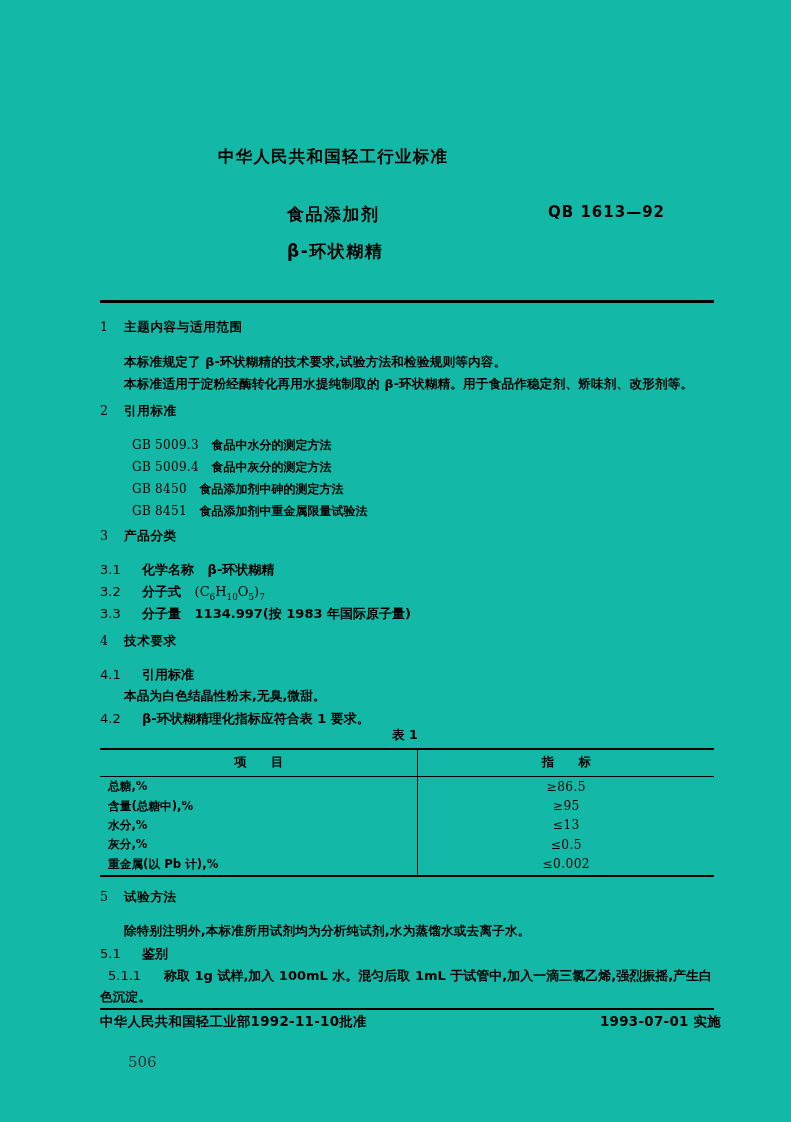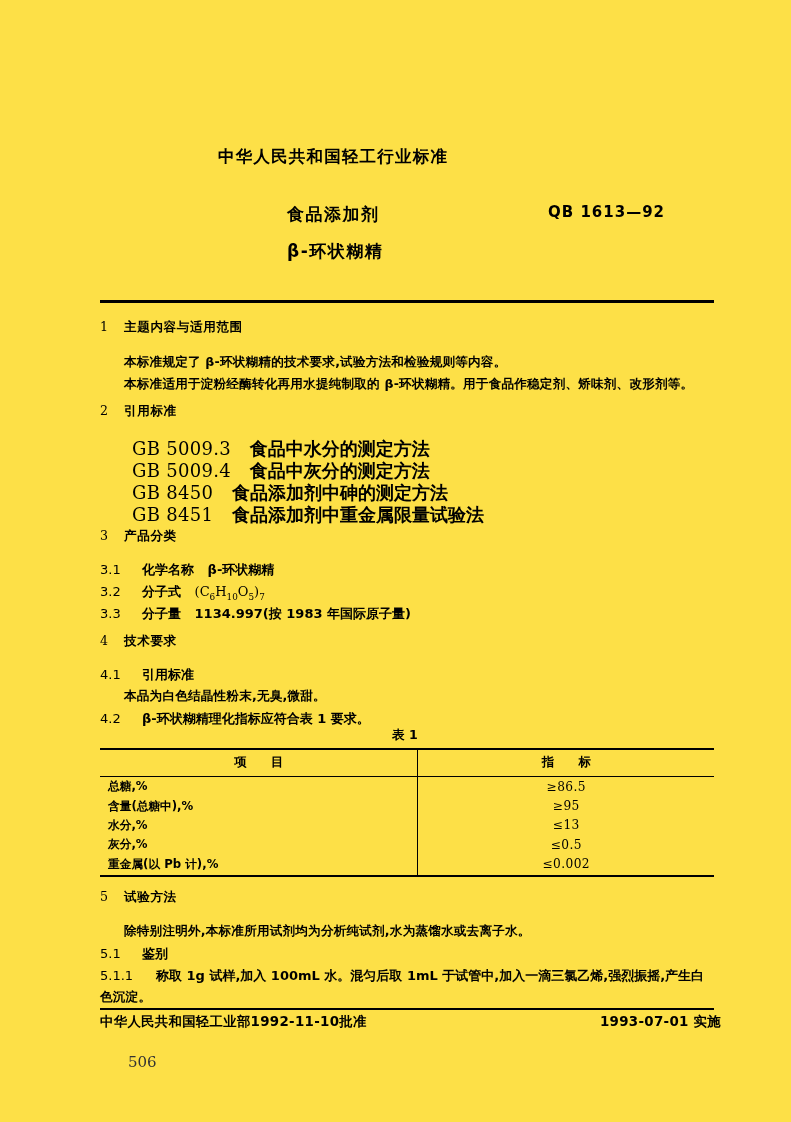--- a/index.html
+++ b/index.html
@@ -14,21 +14,21 @@
     font-family: "DejaVu Sans", "Liberation Sans", sans-serif;
     color: #000000;
     overflow: hidden;
   }
 
   .page {
     position: absolute;
     left: 0; top: 0;
     width: 791px;
     height: 1122px;
-    background: #fde047;
+    background: #14b8a6;
   }
 
   
   .doc-title-main {
     position: absolute;
     left: 218px;
     top: 146px;
     font-size: 16.5px;
     font-weight: bold;
     letter-spacing: 1.2px;
@@ -85,21 +85,21 @@
   }
   .para {
     position: absolute;
     font-size: 12.6px;
     letter-spacing: 0.2px;
     font-weight: bold;
     white-space: nowrap;
   }
   .ref-item {
     position: absolute;
-    font-size: 18px;
+    font-size: 12px;
     white-space: nowrap;
     font-weight: bold;
   }
   .ref-code {
     font-family: "DejaVu Serif", "Liberation Serif", serif;
     font-weight: normal;
     letter-spacing: 0.3px;
   }
   .subsec {
     position: absolute;
@@ -299,21 +299,21 @@
   </div>
 
   <div class="sec-h" style="left:100px; top:889px;">
     <span class="sec-num mono-num">5</span><span>试验方法</span>
   </div>
   <div class="para" style="left:124px; top:923px;">除特别注明外,本标准所用试剂均为分析纯试剂,水为蒸馏水或去离子水。</div>
   <div class="subsec" style="left:100px; top:945px;">
     <span class="lbl mono-num">5.1</span><span>鉴别</span>
   </div>
   <div class="subsec" style="left:100px; top:967px;">
-    <span class="lbl mono-num" style="width:56px;">5.1.1</span><span>称取 1g 试样,加入 100mL 水。混匀后取 1mL 于试管中,加入一滴三氯乙烯,强烈振摇,产生白</span>
+    <span class="lbl mono-num" style="width:56px;margin-left:8px;">5.1.1</span><span>称取 1g 试样,加入 100mL 水。混匀后取 1mL 于试管中,加入一滴三氯乙烯,强烈振摇,产生白</span>
   </div>
   <div class="para" style="left:100px; top:989px;">色沉淀。</div>
 
   <div class="rule-foot"></div>
   <div class="foot-left">中华人民共和国轻工业部1992-11-10批准</div>
   <div class="foot-right">1993-07-01 实施</div>
   <div class="page-num">506</div>
 
 </div>
 

